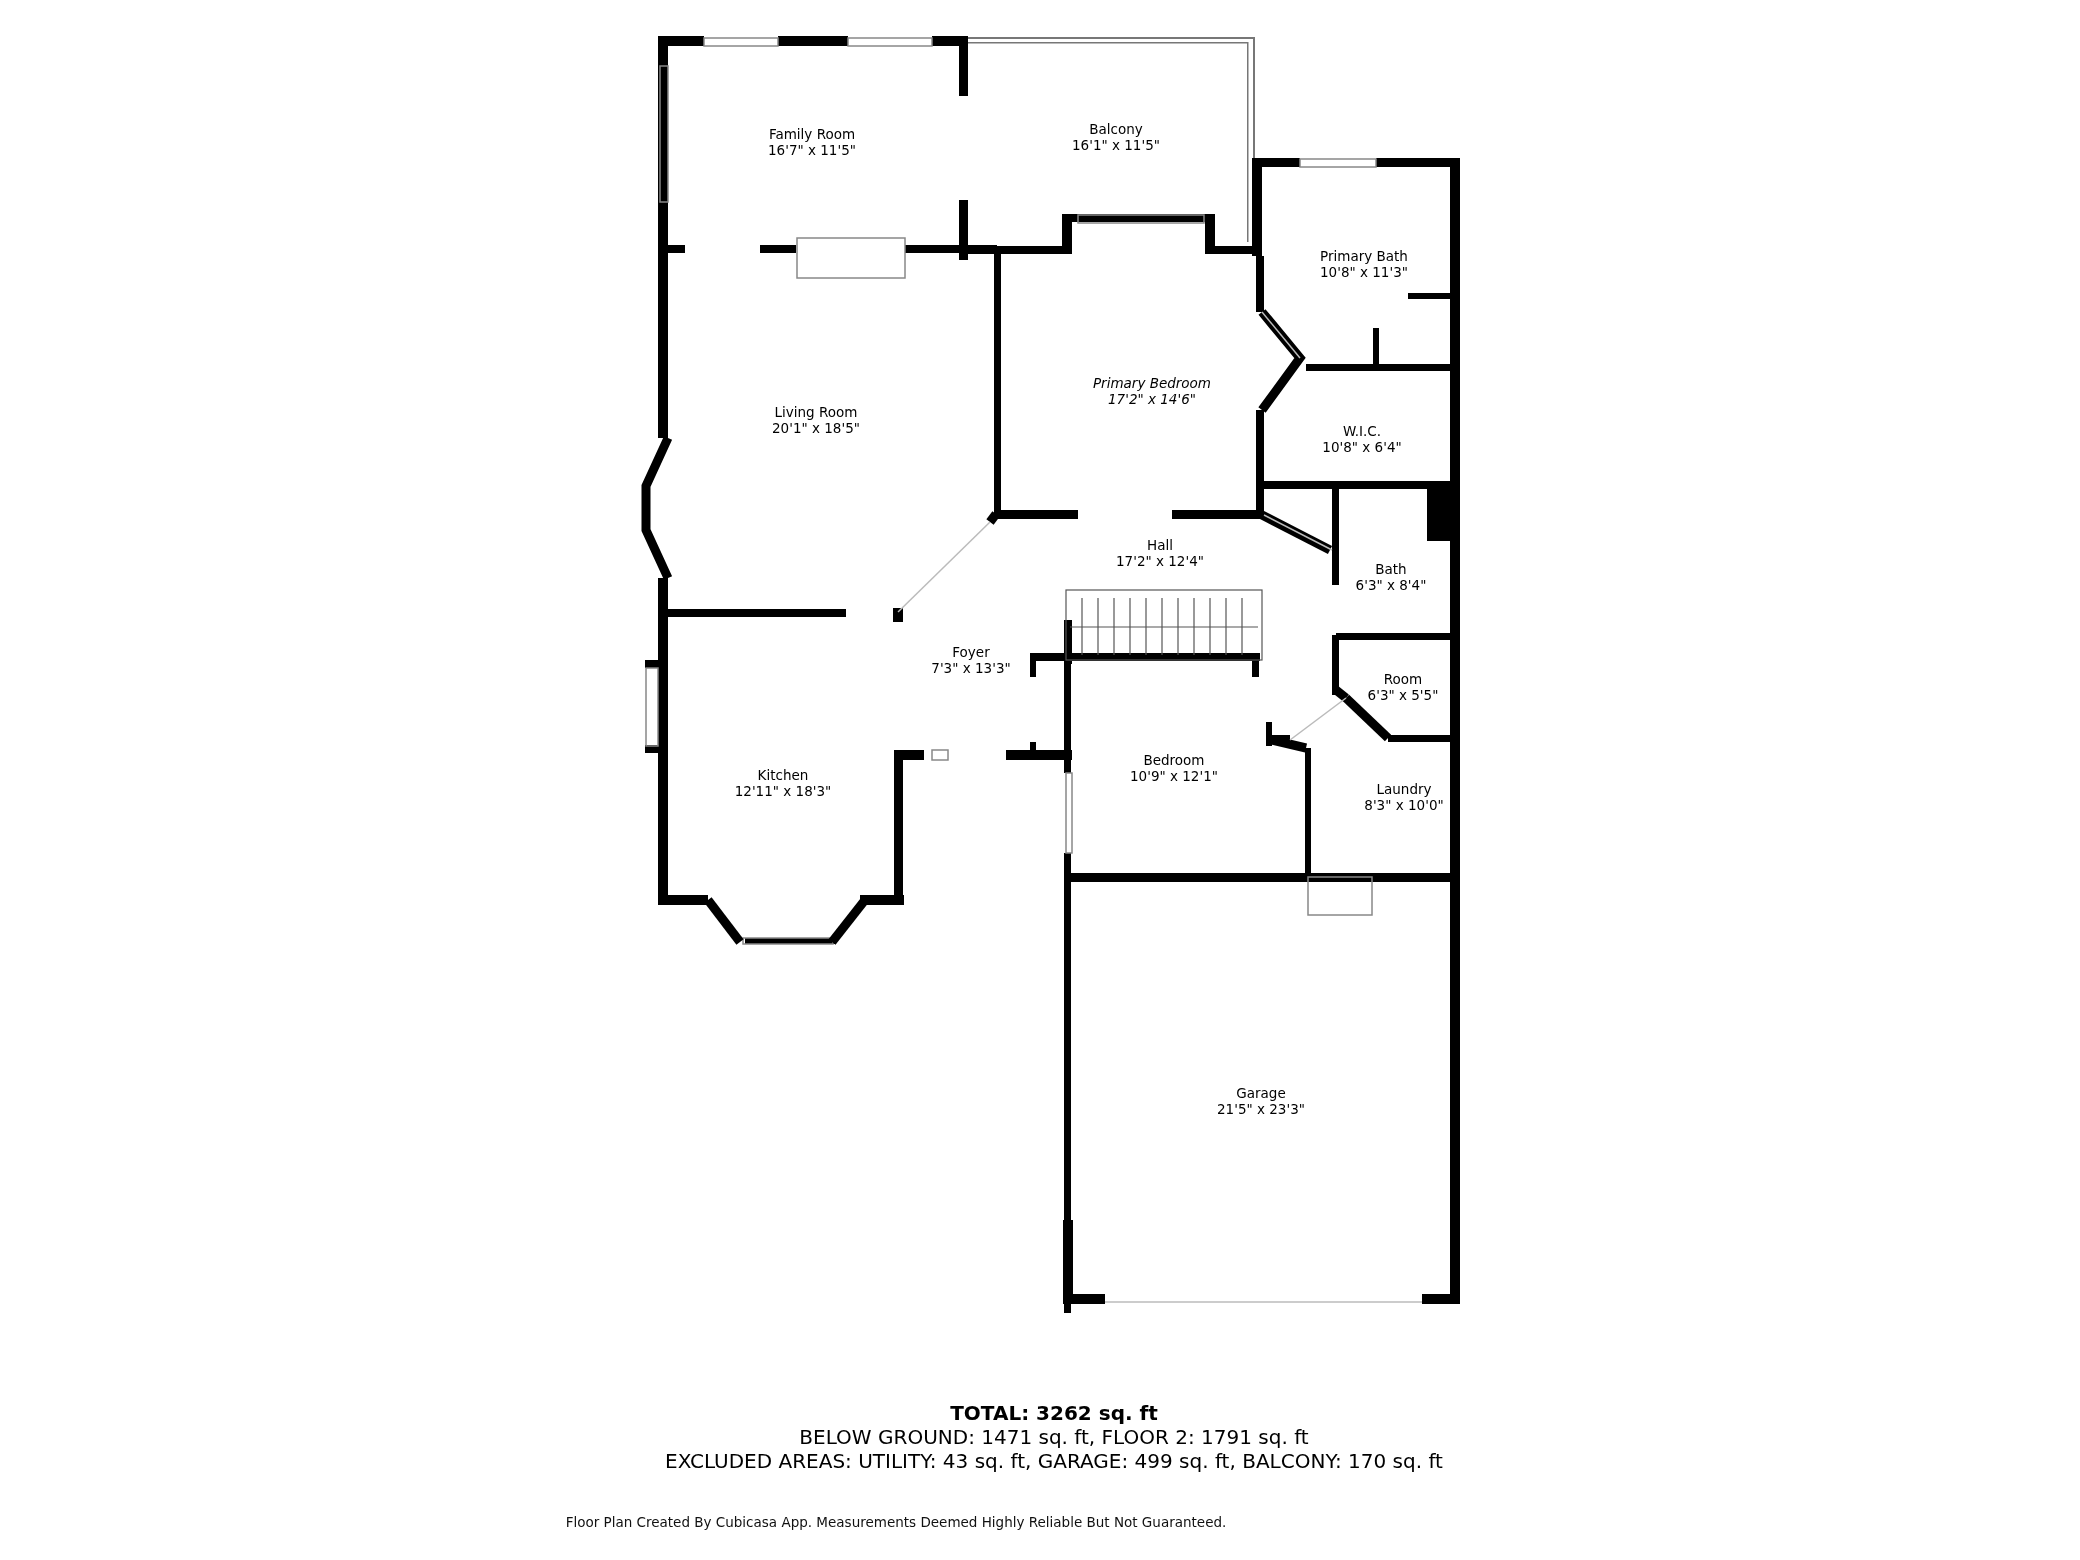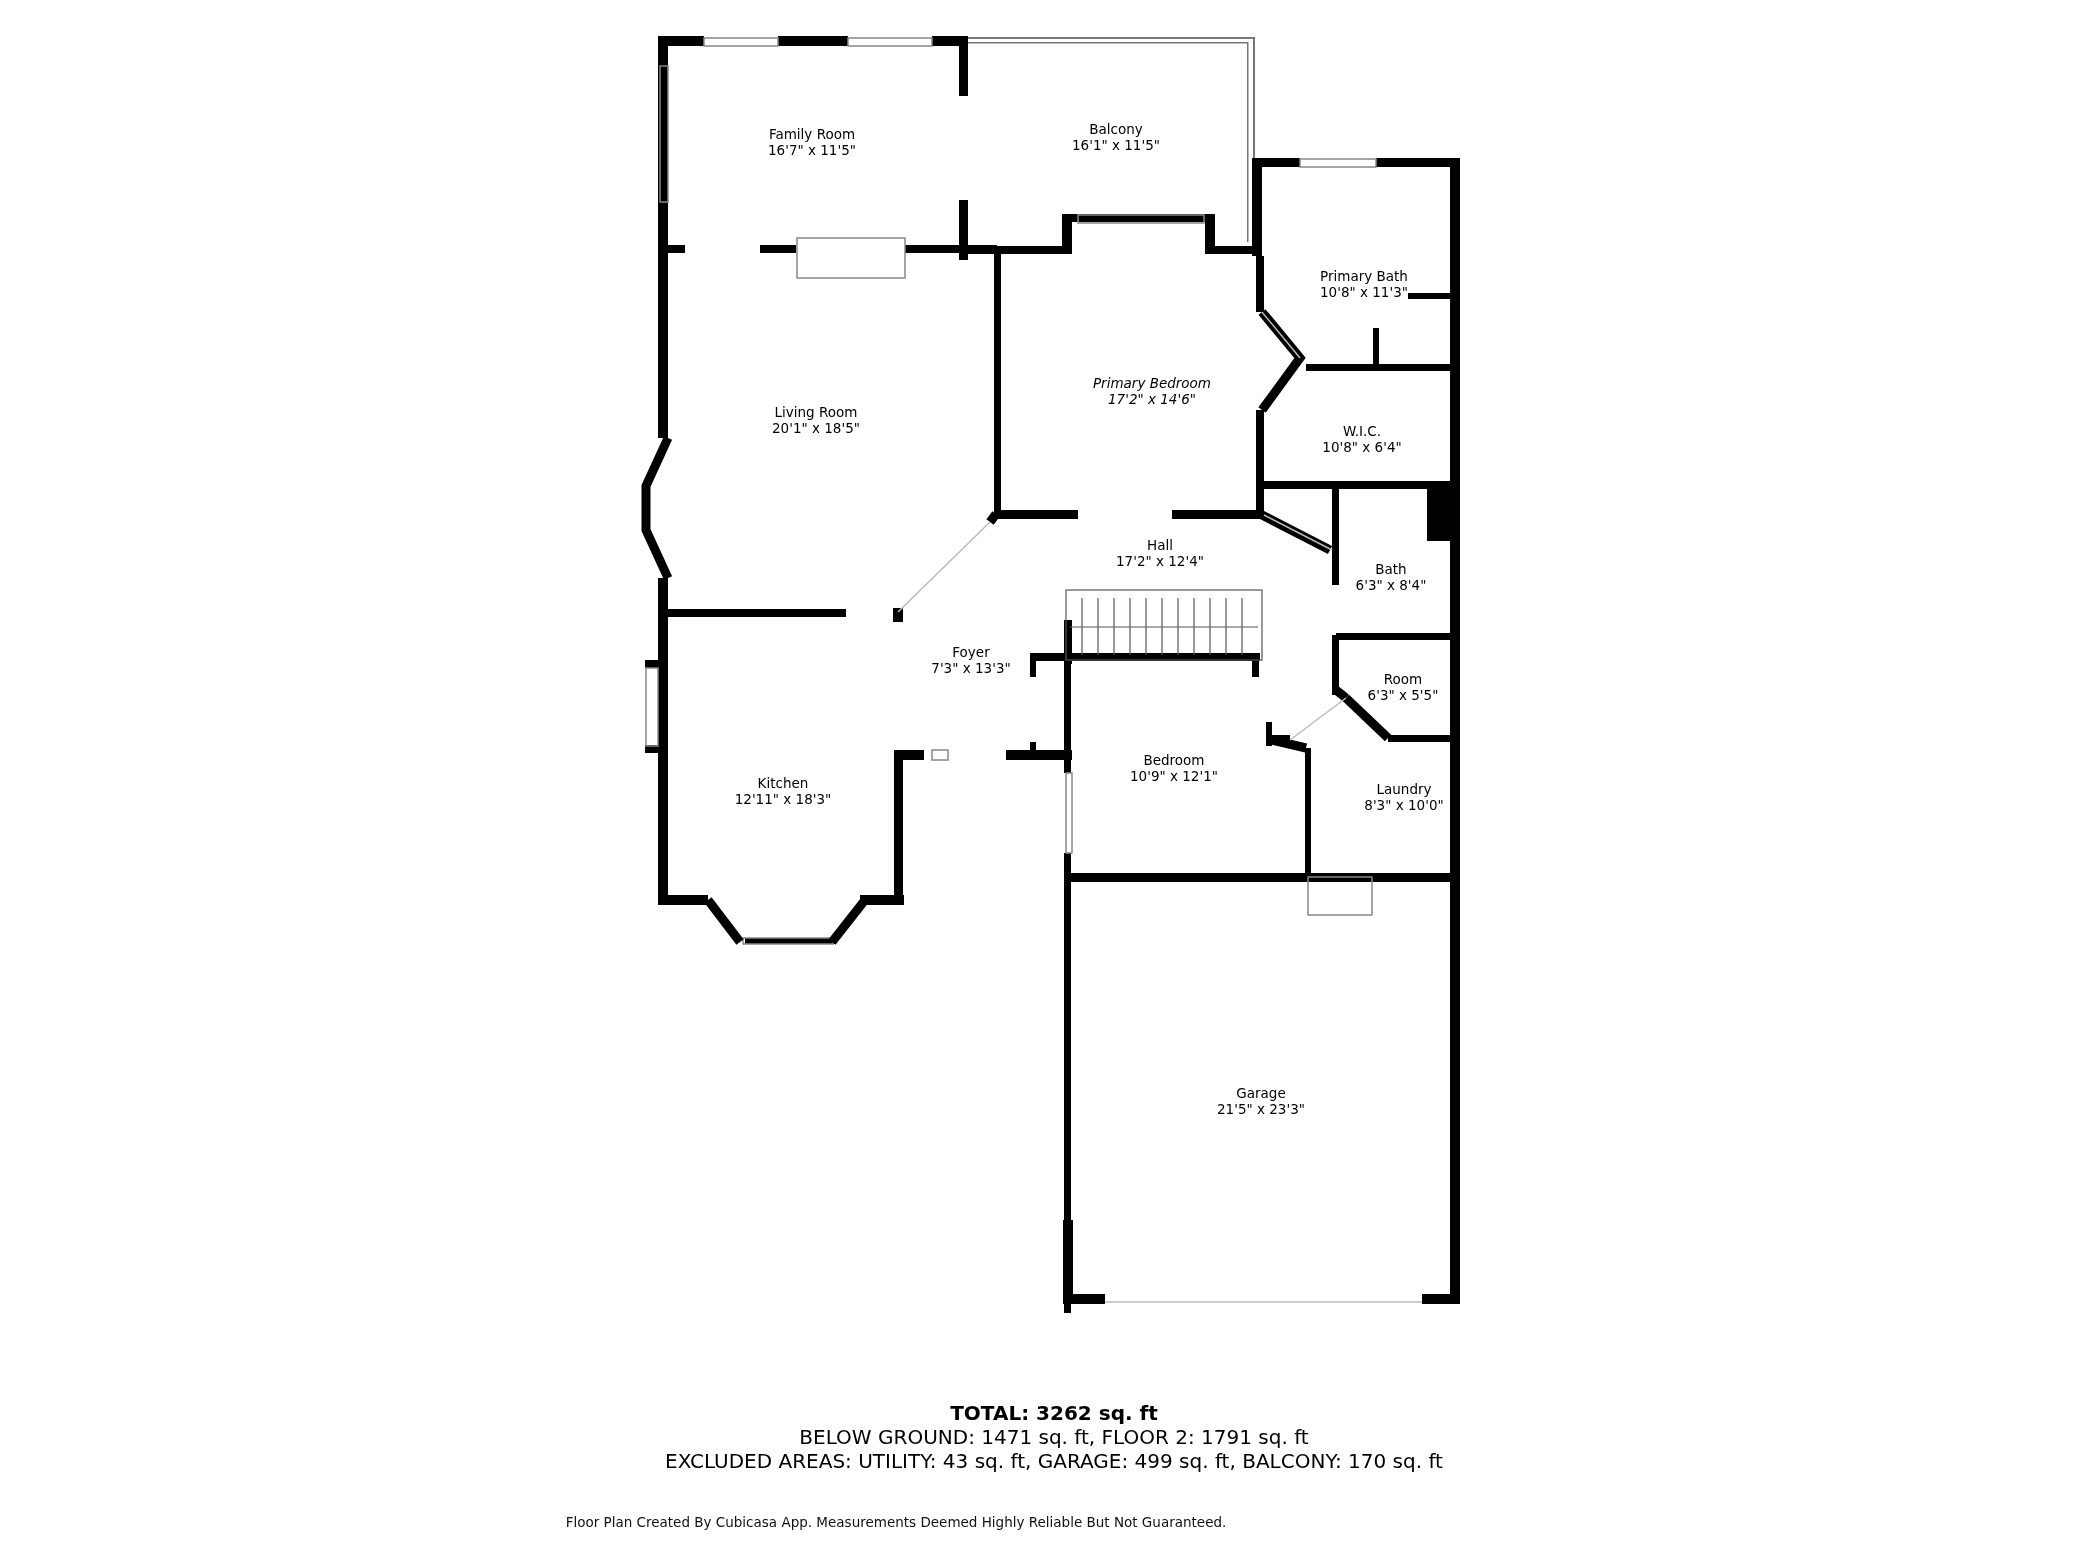--- a/index.html
+++ b/index.html
@@ -148,21 +148,21 @@
 </svg>
 
 <div class="room-label" style="left:812px; top:126px;">
   <span>Family Room</span>
   <span>16'7" x 11'5"</span>
 </div>
 <div class="room-label" style="left:1116px; top:121px;">
   <span>Balcony</span>
   <span>16'1" x 11'5"</span>
 </div>
-<div class="room-label" style="left:1364px; top:268px;">
+<div class="room-label" style="left:1364px; top:248px;">
   <span>Primary Bath</span>
   <span>10'8" x 11'3"</span>
 </div>
 <div class="room-label" style="left:816px; top:404px;">
   <span>Living Room</span>
   <span>20'1" x 18'5"</span>
 </div>
 <div class="room-label" style="left:1152px; top:375px;font-style:italic;">
   <span>Primary Bedroom</span>
   <span>17'2" x 14'6"</span>
@@ -184,21 +184,21 @@
   <span>7'3" x 13'3"</span>
 </div>
 <div class="room-label" style="left:1403px; top:671px;">
   <span>Room</span>
   <span>6'3" x 5'5"</span>
 </div>
 <div class="room-label" style="left:1174px; top:752px;">
   <span>Bedroom</span>
   <span>10'9" x 12'1"</span>
 </div>
-<div class="room-label" style="left:783px; top:767px;margin-top:8px;">
+<div class="room-label" style="left:783px; top:767px;">
   <span>Kitchen</span>
   <span>12'11" x 18'3"</span>
 </div>
 <div class="room-label" style="left:1376px; top:781px;margin-left:28px;">
   <span>Laundry</span>
   <span>8'3" x 10'0"</span>
 </div>
 <div class="room-label" style="left:1261px; top:1085px;">
   <span>Garage</span>
   <span>21'5" x 23'3"</span>

